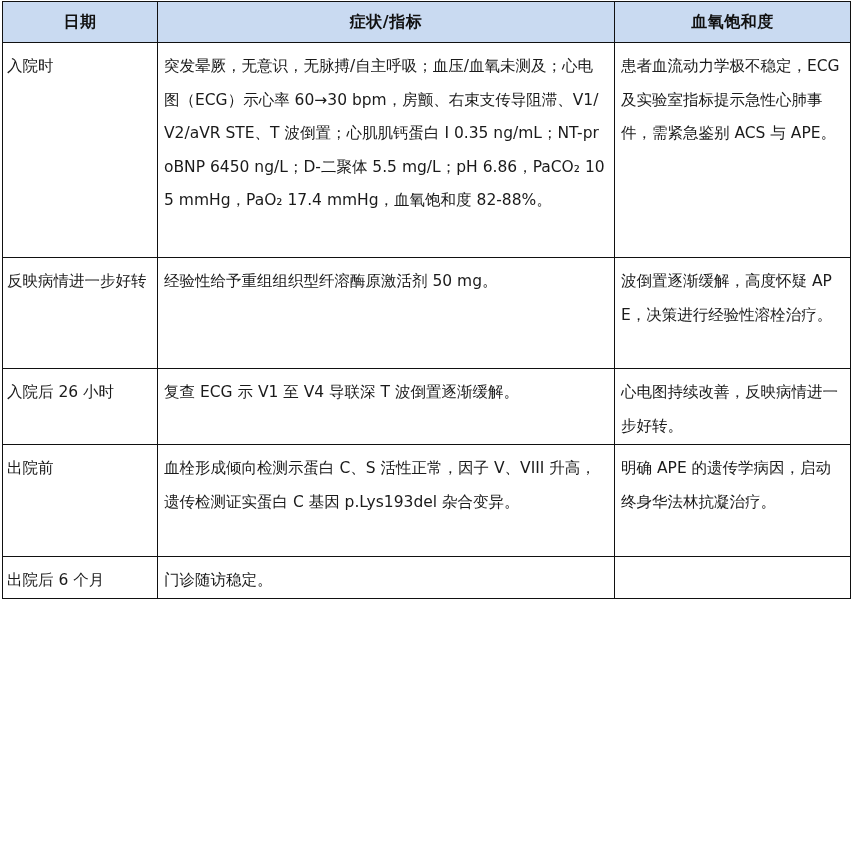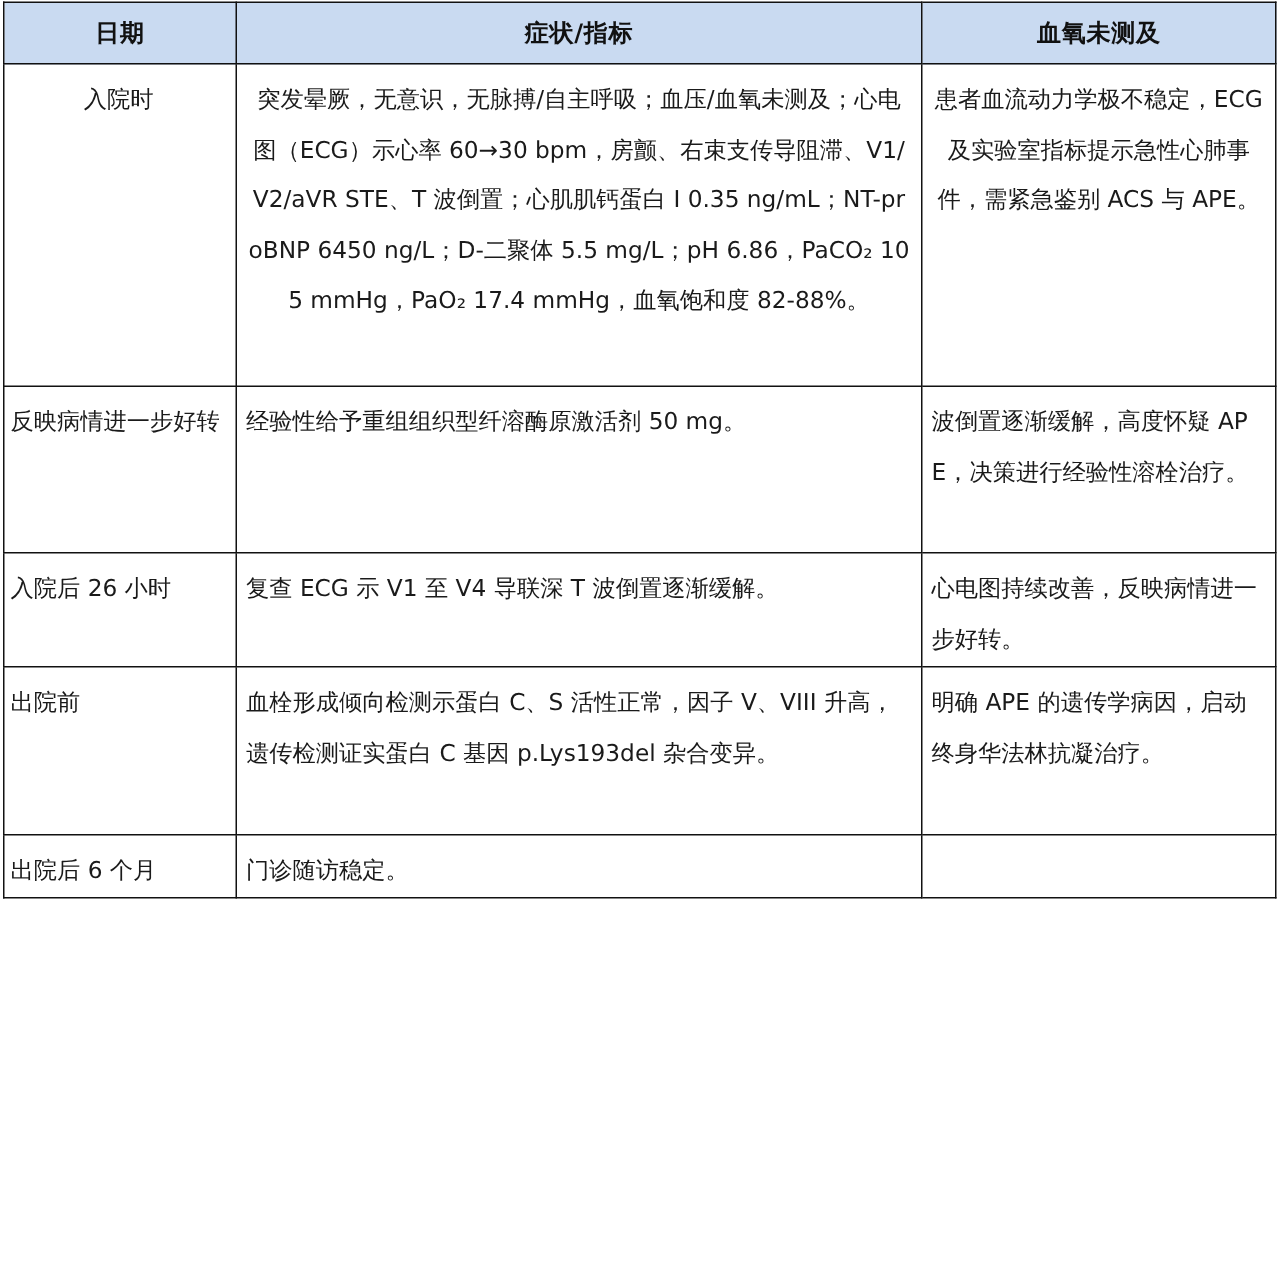--- a/index.html
+++ b/index.html
@@ -42,21 +42,21 @@
       color: #111;
     }
     table.timeline td .cell {
       padding: 7px 6px 0 6px;
       font-size: 15.5px;
       line-height: 33.5px;
       white-space: pre-wrap;
       word-break: break-all;
     }
     table.timeline td.date .cell { padding-left: 4px; }
-    .r1 td { height: 214px; text-align: center; }
+    .r1 td { height: 214px; }
     .r2 td { height: 106px; }
     .r3 td { height: 110px; }
     .r4 td { height: 72px; }
     .r5 td { height: 75px; }
     .r6 td { height: 75px; }
     .r7 td { height: 111px; }
     .r8 td { height: 40px; border-radius: 19px; }
   </style>
 </head>
 <body>
@@ -64,21 +64,21 @@
 <table class="timeline">
   <colgroup>
     <col class="c-date">
       <col class="c-sym">
       <col class="c-dec">
   </colgroup>
   <thead>
     <tr>
       <th>日期</th>
       <th>症状/指标</th>
-      <th>血氧未测及</th>
+      <th>血氧饱和度</th>
     </tr>
   </thead>
   <tbody>
     <tr class="r1">
       <td class="date">
           <div class="cell">入院时</div>
         </td>
       <td>
           <div class="cell">突发晕厥，无意识，无脉搏/自主呼吸；血压/血氧未测及；心电图（ECG）示心率 60→30 bpm，房颤、右束支传导阻滞、V1/V2/aVR STE、T 波倒置；心肌肌钙蛋白 I 0.35 ng/mL；NT-proBNP 6450 ng/L；D-二聚体 5.5 mg/L；pH 6.86，PaCO₂ 105 mmHg，PaO₂ 17.4 mmHg，血氧饱和度 82-88%。</div>
         </td>

